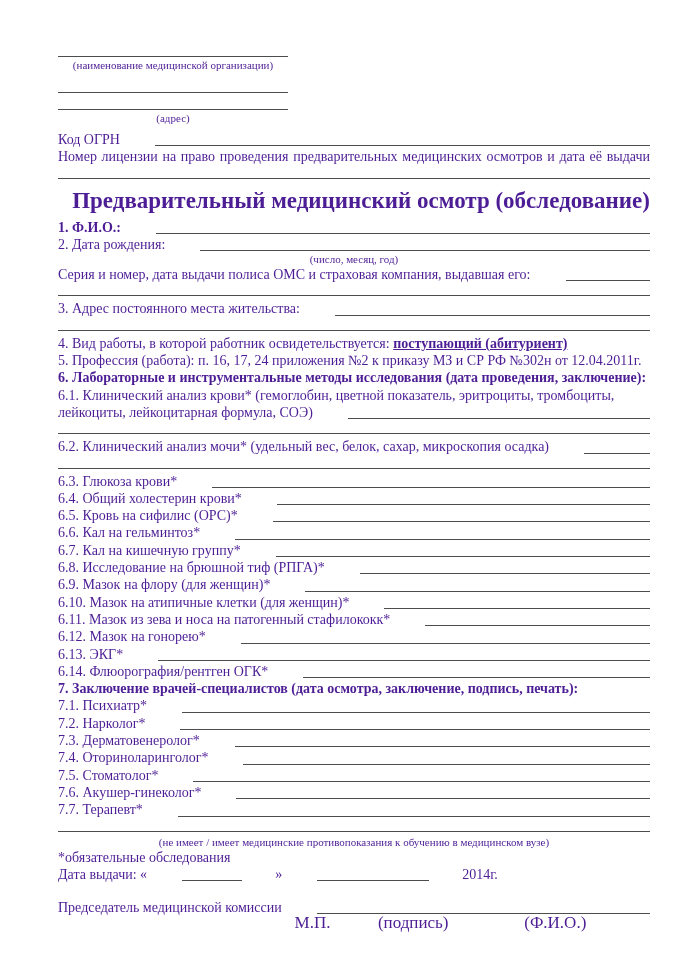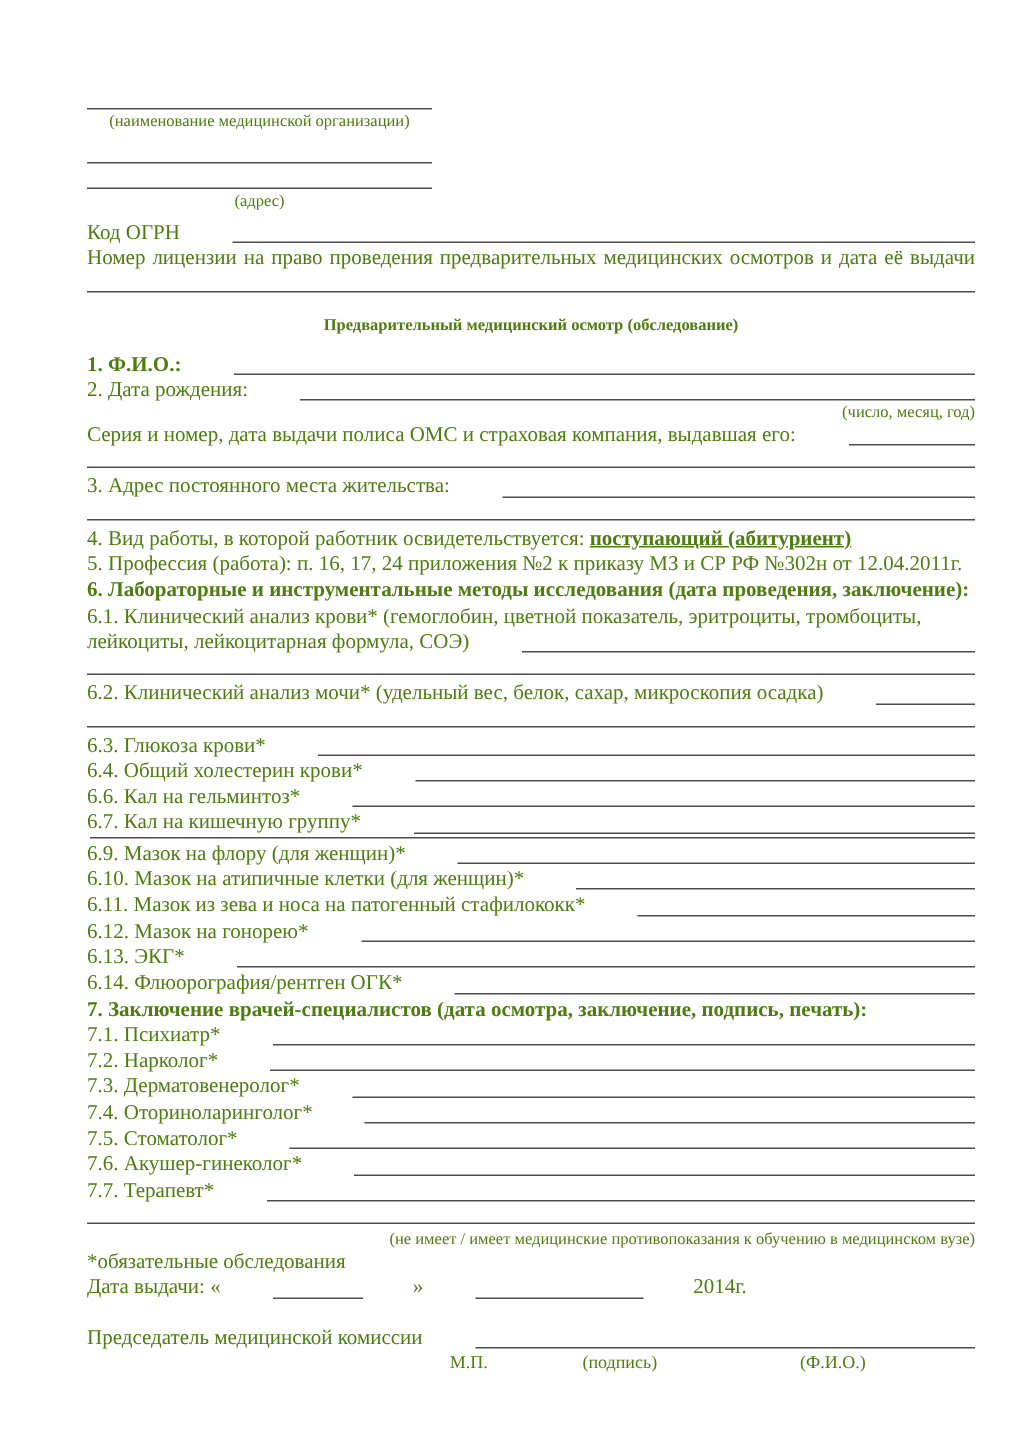--- a/index.html
+++ b/index.html
@@ -1,46 +1,46 @@
 <!DOCTYPE html>
 <html><head>
 <meta charset="utf-8">
 <style>
   html,body { margin:0; padding:0; background:#ffffff; }
   .page {
     position:relative;
     width:681px; height:963px;
     box-sizing:border-box;
-    padding:16px 31px 0 58px;
+    padding:0 31px 0 58px;
     background:#ffffff;
     font-family:"Liberation Serif", "DejaVu Serif", serif;
     font-size:14px;
-    color:#4d7c0f;
+    color:#4c1d95;
     overflow:hidden;
   }
   .textrow { line-height:17.3px; }
   .bold { font-weight:bold; }
   .frow { display:flex; align-items:flex-end; line-height:17.3px;gap:33px; }
   .lbl { flex:0 0 auto; white-space:pre-wrap; }
   .fill { flex:1 1 auto; border-bottom:1px solid #4d4d4d; margin:0 0 2px 2px; min-width:15px; }
   .fill.fixed-short { flex:0 0 60px; }
   .fill.fixed-mid { flex:0 0 112px; }
   .contline { height:0; border-bottom:1px solid #4d4d4d; margin-top:12px; margin-bottom:4px; }
   .shortline { width:230px; border-bottom:1px solid #4d4d4d; height:0; }
   .shortcap { width:230px; text-align:center; font-size:11px; line-height:13px; margin-top:2px; }
-  .centcap { text-align:right; font-size:11px; line-height:13px; }
-  .title { font-size:11px; font-weight:bold; text-align:center; margin:11px 0 7px 0; line-height:22px; }
+  .centcap { text-align:center; font-size:11px; line-height:13px; }
+  .title { font-size:23px; font-weight:bold; text-align:right; margin:11px 0 7px 0; line-height:22px; }
   .just { text-align:justify; text-align-last:justify; line-height:17.3px; }
   .u { text-decoration:underline;font-weight:bold; }
   .mt56 { margin-top:56px; }
   .mt20 { margin-top:20px; }
   .mt16 { margin-top:16px;justify-content:flex-end; }
   .mt6 { margin-top:6px; }
   .mt4 { margin-top:4px;text-align:right; }
-  .sig-caps { position:relative; height:15px; font-size:12px; line-height:14px; }
+  .sig-caps { position:relative; height:15px; font-size:17px; line-height:14px; }
   .sig-caps span { position:absolute; transform:translateX(-50%); white-space:nowrap; }
   .cap-mp { left:43%; }
   .cap-sign { left:60%; }
   .cap-fio { left:84%; }
 </style>
 </head>
 <body>
 
 <div class="page">
 
@@ -100,28 +100,33 @@
   <div>
       <div class="frow">
         <span class="lbl">6.3. Глюкоза крови*</span>
         <span class="fill"></span>
       </div>
       <div class="frow">
         <span class="lbl">6.4. Общий холестерин крови*</span>
         <span class="fill"></span>
       </div>
       <div class="frow">
+        <span class="lbl">6.5. Кровь на сифилис (ОРС)*</span>
+        <span class="fill"></span>
+      </div>
+      <div class="frow">
         <span class="lbl">6.6. Кал на гельминтоз*</span>
         <span class="fill"></span>
       </div>
       <div class="frow">
         <span class="lbl">6.7. Кал на кишечную группу*</span>
         <span class="fill"></span>
       </div>
       <div class="frow">
+        <span class="lbl">6.8. Исследование на брюшной тиф (РПГА)*</span>
         <span class="fill"></span>
       </div>
       <div class="frow">
         <span class="lbl">6.9. Мазок на флору (для женщин)*</span>
         <span class="fill"></span>
       </div>
       <div class="frow">
         <span class="lbl">6.10. Мазок на атипичные клетки (для женщин)*</span>
         <span class="fill"></span>
       </div>

